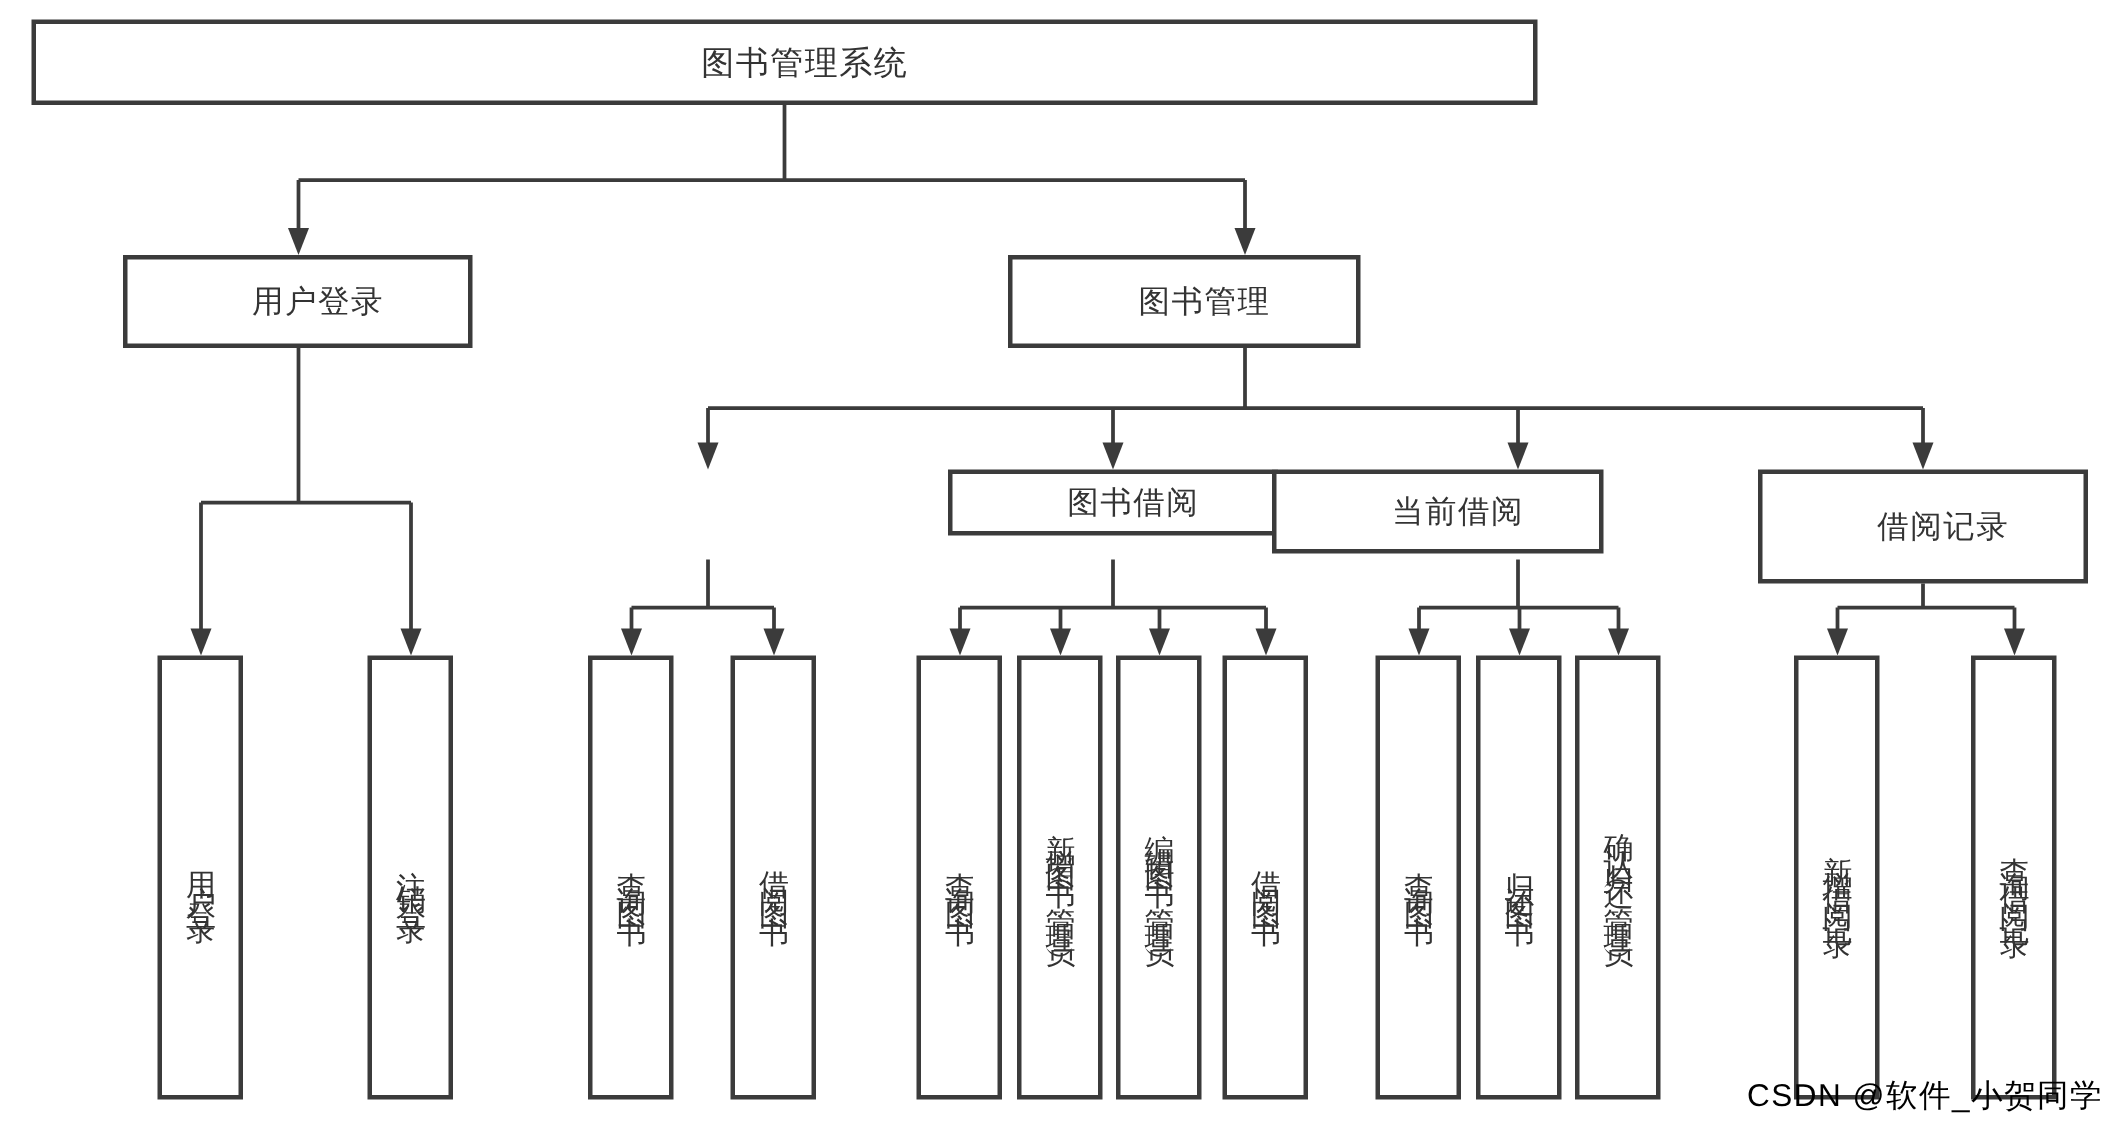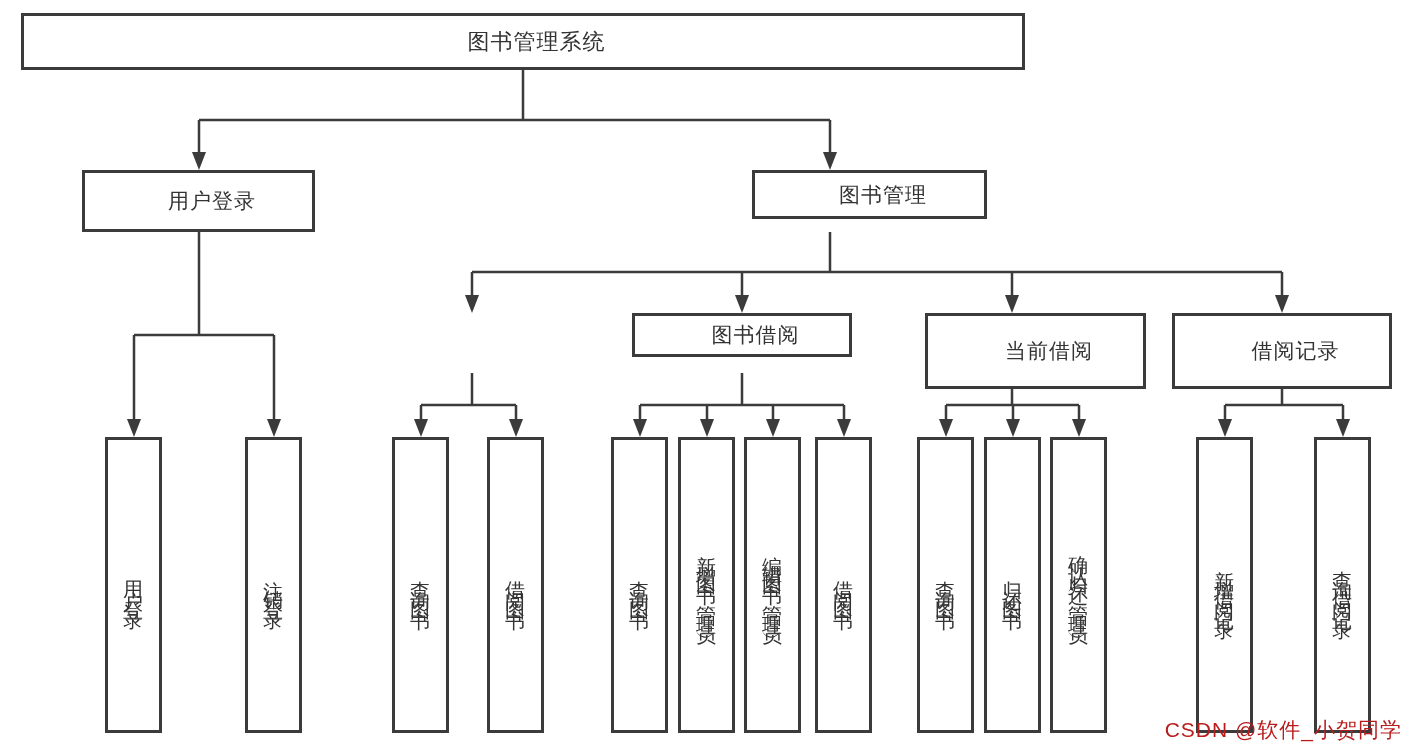--- a/index.html
+++ b/index.html
@@ -37,21 +37,21 @@
     text-orientation:mixed;
     font-size:20px;
     line-height:1;
     letter-spacing:10px;
     white-space:nowrap;
   }
   .watermark{
     position:absolute;
     right:3px;top:716px;
     font-size:21px;
-    color:#b91c1c;
+    color:#000000;
     letter-spacing:1px;
     z-index:3;
     white-space:nowrap;
   }
 </style>
 </head>
 <body>
 
 <div class="stage">
 
@@ -98,28 +98,28 @@
     </g>
   </svg>
 
   <div class="node root" style="left:21px;top:13px;width:1004px;height:57px">
     <span>图书管理系统</span>
   </div>
 
   <div class="node" style="left:82px;top:170px;width:233px;height:62px">
     <span>用户登录</span>
   </div>
-  <div class="node" style="left:752px;top:170px;width:235px;height:49px">
+  <div class="node" style="left:672px;top:170px;width:235px;height:62px">
     <span>图书管理</span>
   </div>
 
   <div class="node" style="left:632px;top:313px;width:220px;height:44px">
     <span>图书借阅</span>
   </div>
-  <div class="node" style="left:925px;top:313px;width:221px;height:76px">
+  <div class="node" style="left:848px;top:313px;width:221px;height:56px">
     <span>当前借阅</span>
   </div>
   <div class="node" style="left:1172px;top:313px;width:220px;height:76px">
     <span>借阅记录</span>
   </div>
 
   <div class="leaf" style="left:105px;top:437px;width:57px;height:296px">
     <span class="vtext">用户登录</span>
   </div>
   <div class="leaf" style="left:245px;top:437px;width:57px;height:296px">

